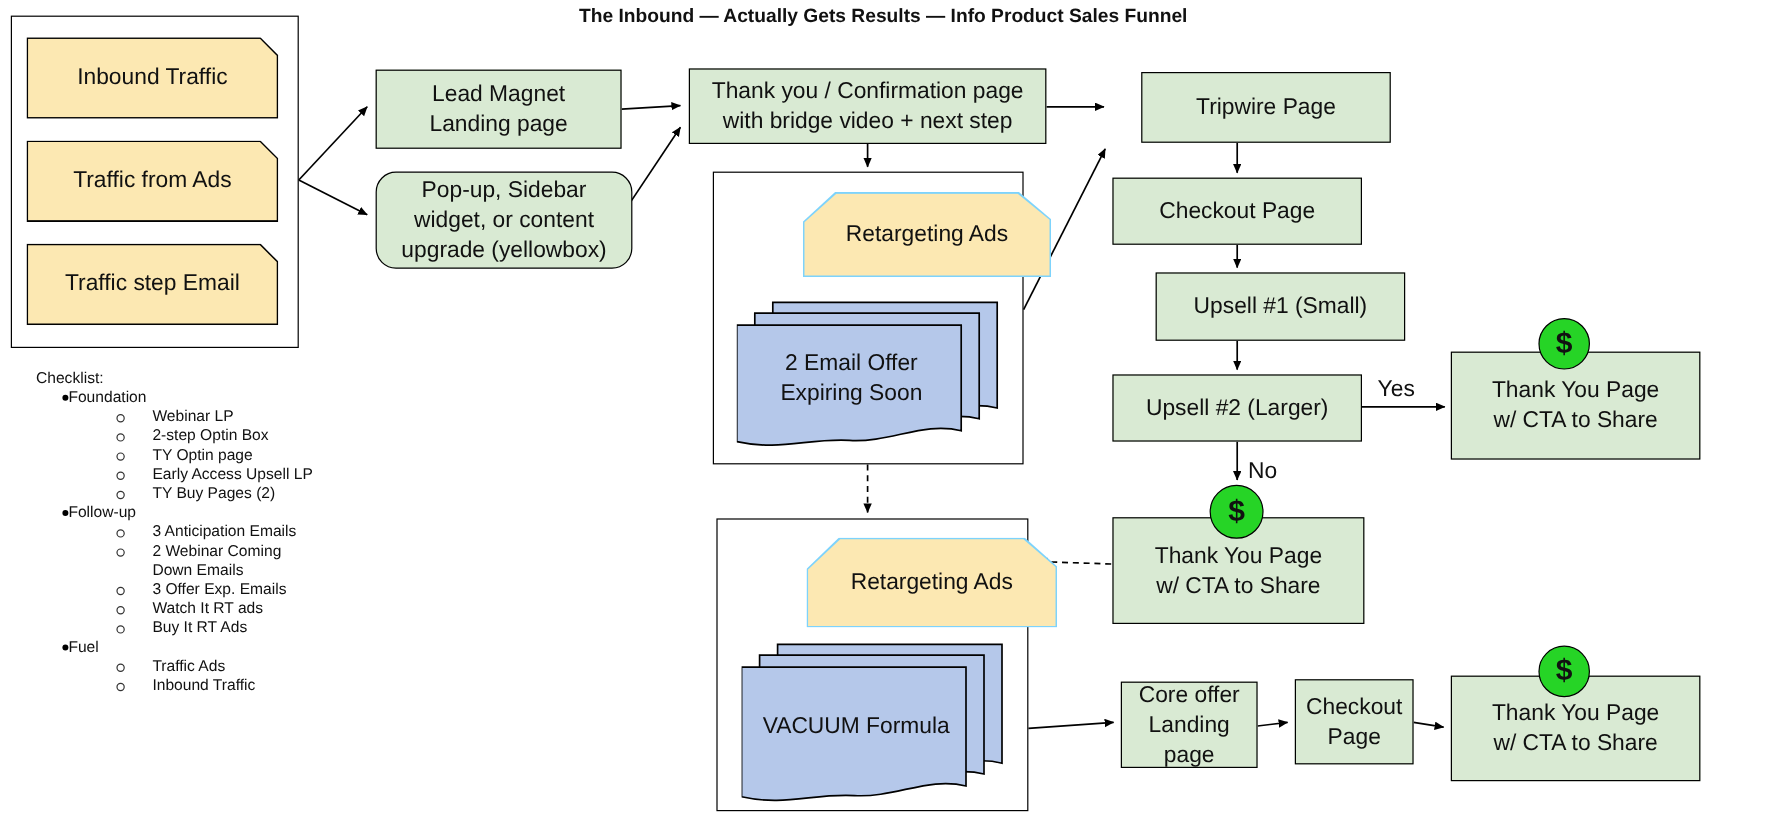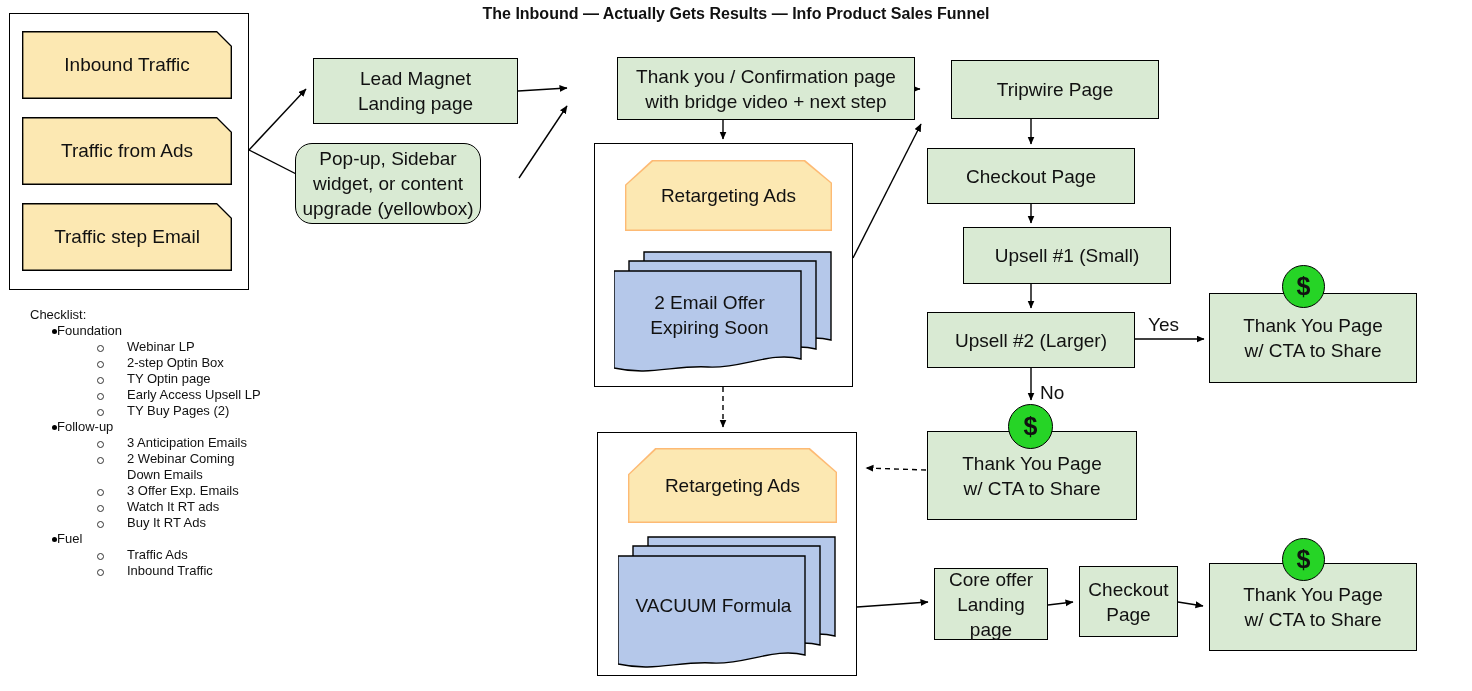--- a/index.html
+++ b/index.html
@@ -26,22 +26,22 @@
   .rounded{border-radius:17px;}
 
   
   .snip{background:#000;z-index:10;
         clip-path:polygon(0 0, calc(100% - 15px) 0, 100% 15px, 100% 100%, 0 100%);}
   .snip .in{position:absolute;inset:1.4px;background:var(--yellow);
         clip-path:polygon(0 0, calc(100% - 14px) 0, 100% 14px, 100% 100%, 0 100%);
         display:flex;align-items:center;justify-content:center;font-size:19px;text-align:center;}
 
   
-  .hexa{background:#fdba74;z-index:10;
-        clip-path:polygon(0 35%, 13% 0, 87% 0, 100% 32%, 100% 100%, 0 100%);}
+  .hexa{background:#7dd3fc;z-index:10;
+        clip-path:polygon(0 35%, 13% 0, 87% 0, 100% 32%, 100% 100%, 0 100%);margin-left:44px;}
   .hexa .in{position:absolute;inset:1.4px;background:var(--yellow);
         clip-path:polygon(0 35%, 13% 0, 87% 0, 100% 32%, 100% 100%, 0 100%);
         display:flex;align-items:center;justify-content:center;font-size:19px;text-align:center;}
 
   .docs{z-index:10;}
   .doc-label{z-index:12;text-align:center;font-size:19px;line-height:25px;white-space:pre-line;}
 
   .coin{width:43px;height:43px;border-radius:50%;background:var(--money);border:1.6px solid #000;
         display:flex;align-items:center;justify-content:center;font-size:25px;font-weight:bold;z-index:30;}
 
@@ -103,25 +103,25 @@
   </div>
   <div class="abs snip" style="left:22px;top:117px;width:210px;height:68px;">
     <div class="in">Traffic from Ads</div>
   </div>
   <div class="abs snip" style="left:22px;top:203px;width:210px;height:68px;">
     <div class="in">Traffic step Email</div>
   </div>
 
   <div class="abs box green" style="left:313px;top:58px;width:205px;height:66px;">Lead Magnet
 Landing page</div>
-  <div class="abs box green rounded" style="left:295px;top:143px;width:186px;height:81px;">Pop-up, Sidebar
+  <div class="abs box green rounded" style="left:313px;top:143px;width:214px;height:81px;">Pop-up, Sidebar
 widget, or content
 upgrade (yellowbox)</div>
 
-  <div class="abs box green" style="left:574px;top:57px;width:298px;height:63px;margin-left:43px;">Thank you / Confirmation page
+  <div class="abs box green" style="left:574px;top:57px;width:298px;height:63px;">Thank you / Confirmation page
 with bridge video + next step</div>
 
   <div class="abs container" style="left:594px;top:143px;width:259px;height:244px;"></div>
   <div class="abs hexa" style="left:625px;top:160px;width:207px;height:71px;">
     <div class="in">Retargeting Ads</div>
   </div>
   <svg class="abs docs" style="left:614px;top:250px;" width="224" height="130" viewBox="0 0 224 130">
     <g fill="#b5c8ea" stroke="#000" stroke-width="1.4">
       <path transform="translate(30,2)" d="M0 0 H187 V88 C156 80 128 98 94 96 C60 94 36 105 0 97 Z"></path>
       <path transform="translate(15,11)" d="M0 0 H187 V88 C156 80 128 98 94 96 C60 94 36 105 0 97 Z"></path>

